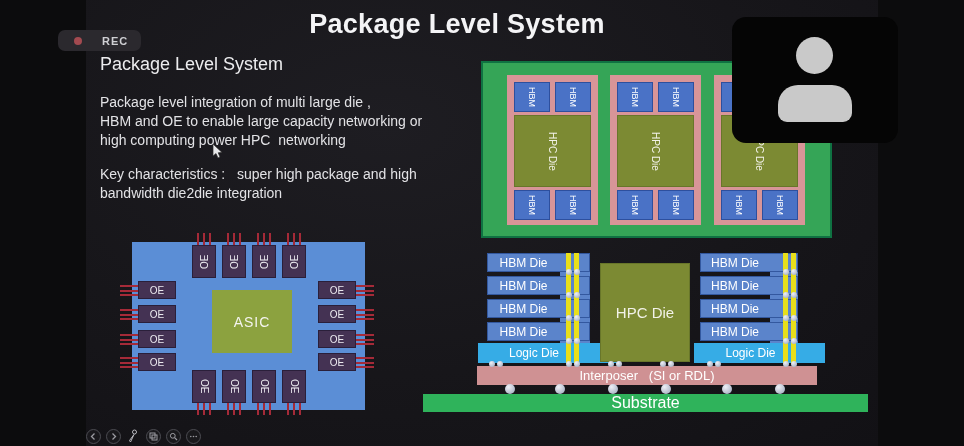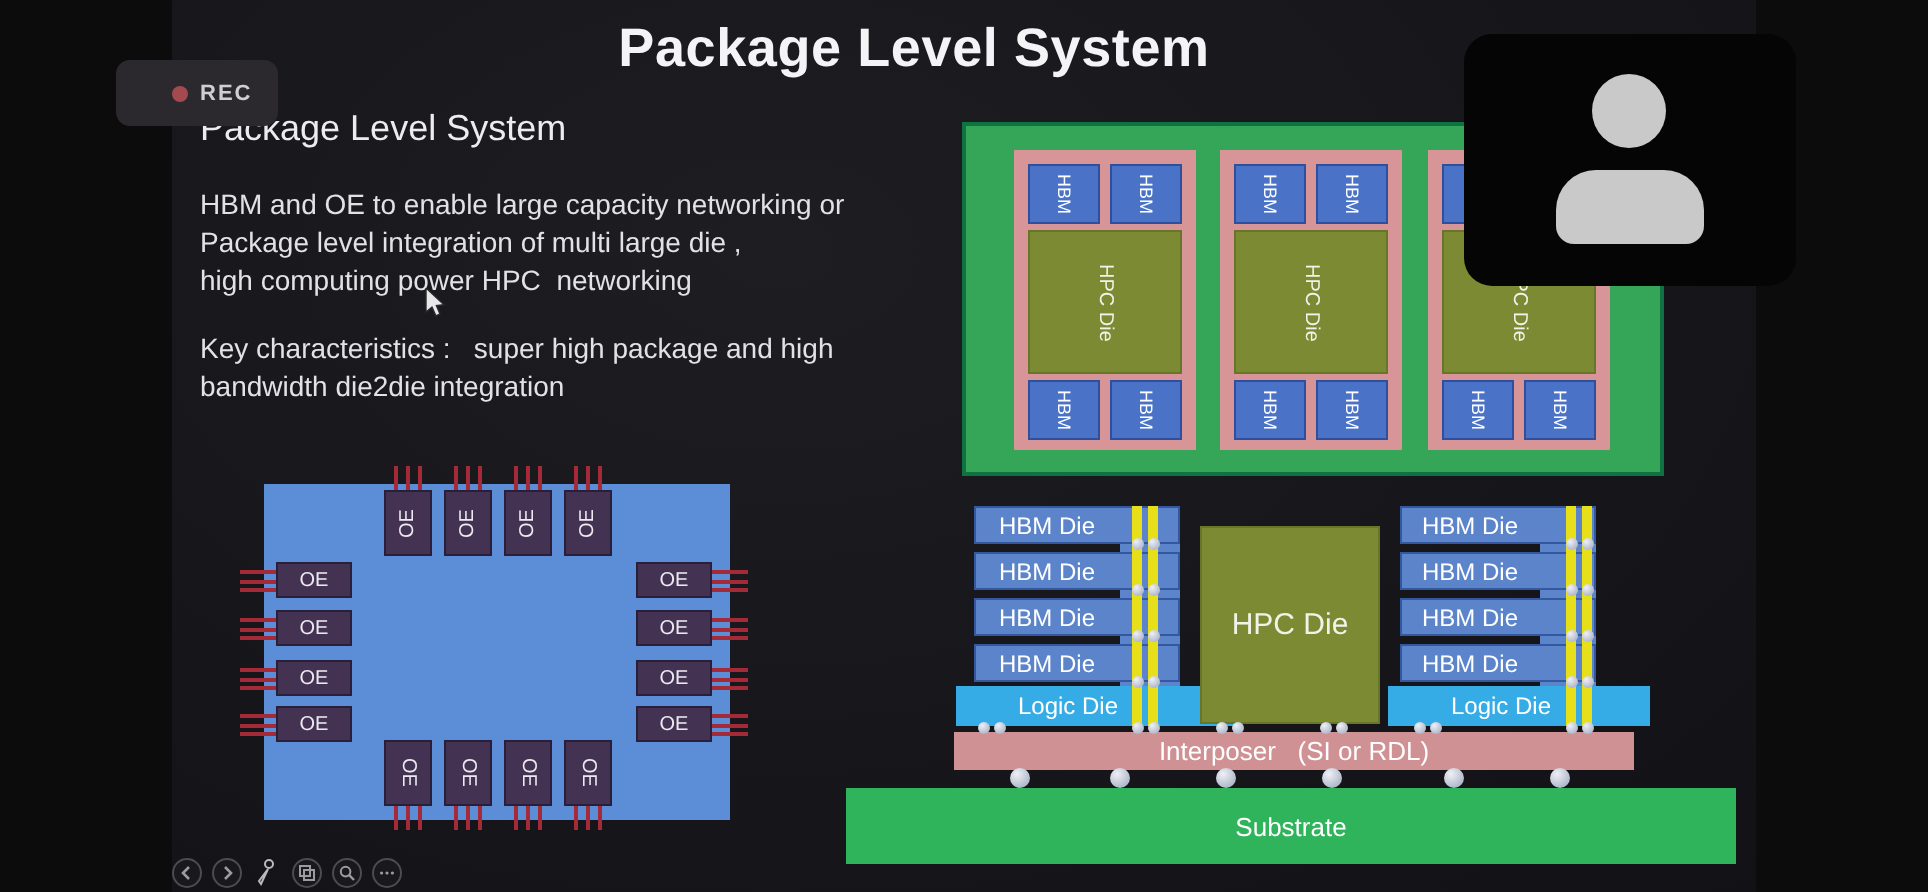--- a/index.html
+++ b/index.html
@@ -2,22 +2,22 @@
 <html><head>
 <meta charset="utf-8">
 <style>
   html,body{margin:0;padding:0}
   body{width:964px;height:446px;background:#0c0c0d;font-family:"Liberation Sans",sans-serif;position:relative;overflow:hidden}
   .screen{position:absolute;inset:0}
   .slide{position:absolute;left:86px;top:0;width:792px;height:446px;
     background:radial-gradient(ellipse at 38% 28%, #1e1d22 0%, #17161a 55%, #121115 100%)}
   .slide-title{position:absolute;top:9px;left:60px;right:110px;text-align:center;
     font-size:27px;font-weight:bold;color:#f4f4f6;letter-spacing:.3px;white-space:pre}
-  .rec{position:absolute;left:58px;top:30px;height:33px;background:#2b292e;border-radius:7px;
-    display:flex;align-items:center;gap:6px;padding:0 13px 0 28px;z-index:50}
+  .rec{position:absolute;left:58px;top:30px;height:21px;background:#2b292e;border-radius:7px;
+    display:flex;align-items:center;gap:20px;padding:0 13px 0 16px;z-index:50}
   .rec-dot{width:8px;height:8px;border-radius:50%;background:#a34a50}
   .rec-label{font-size:11px;font-weight:bold;color:#cfcfd3;letter-spacing:1px}
   .heading{position:absolute;left:14px;top:54px;font-size:18px;color:#ececee;white-space:pre}
   .desc{position:absolute;left:14px;top:93px;font-size:14px;line-height:19px;color:#e2e2e5}
   .keych{position:absolute;left:14px;top:165px;font-size:14px;line-height:19px;color:#e2e2e5}
   .pre{white-space:pre}
   
   .pkg-board{position:absolute;left:395px;top:61px;width:351px;height:177px;background:#35a557;
     border:2px solid #0f7242;box-sizing:border-box;z-index:5}
   .module{position:absolute;width:91px;height:150px;background:#d89598;box-sizing:border-box;
@@ -41,22 +41,22 @@
   .stripe{position:absolute;top:253px;height:110px;width:5px;background:#e8df1b;z-index:8}
   .bar{position:absolute;height:19px;background:#5b84cb;border:1px solid #33589f;box-sizing:border-box;
     color:#fff;font-size:12px;display:flex;align-items:center;justify-content:center;z-index:7}
   .logic{position:absolute;top:343px;height:20px;background:#36ace6;color:#fff;font-size:12px;
     display:flex;align-items:center;justify-content:center;z-index:7}
   .hpcx{position:absolute;left:514px;top:263px;width:90px;height:99px;background:#7c8a33;
     border:1px solid #68762a;box-sizing:border-box;color:#f2f2e8;font-size:15px;
     display:flex;align-items:center;justify-content:center;z-index:7}
   .interposer{position:absolute;left:391px;top:366px;width:340px;height:19px;background:#cf9193;
     color:#fff;font-size:13px;display:flex;align-items:center;justify-content:center;z-index:5;white-space:pre}
-  .substrate{position:absolute;left:337px;top:394px;width:445px;height:38px;background:#2fb35b;
-    color:#fff;font-size:13px;display:flex;align-items:center;justify-content:center;z-index:5}
+  .substrate{position:absolute;left:337px;top:394px;width:445px;height:18px;background:#2fb35b;
+    color:#fff;font-size:16px;display:flex;align-items:center;justify-content:center;z-index:5}
   .bump{position:absolute;border-radius:50%;background:radial-gradient(circle at 35% 30%, #eef0f6, #9aa4ba);z-index:9}
   
   .webcam{position:absolute;left:732px;top:17px;width:166px;height:126px;background:#050505;border-radius:14px;z-index:60}
   .head{position:absolute;left:64px;top:20px;width:37px;height:37px;border-radius:50%;background:#c9c9c9}
   .torso{position:absolute;left:46px;top:68px;width:74px;height:37px;border-radius:20px 20px 9px 9px;background:#c9c9c9}
   
   .toolbar{position:absolute;left:86px;top:429px;display:flex;gap:5px;align-items:center;z-index:50}
   .tbtn{width:15px;height:15px;border-radius:50%;border:1px solid #4c4c52;display:flex;align-items:center;
     justify-content:center;color:#9b9ba1;background:rgba(28,28,32,.6);box-sizing:border-box}
   .tbtn.nocircle{border:none;background:none;color:#b9b9bf}
@@ -68,32 +68,33 @@
 </head>
 <body>
 
 <div class="screen">
 
   <div class="slide">
     <div class="slide-title">Package Level System</div>
     <div class="heading">Package Level System</div>
 
     <div class="desc">
+      <div class="pre">Package level integration of multi large die ,</div>
       <div class="pre">HBM and OE to enable large capacity networking or</div>
-      <div class="pre">Package level integration of multi large die ,</div>
       <div class="pre">high computing power HPC  networking</div>
     </div>
     <div class="keych">
       <div class="pre">Key characteristics :   super high package and high</div>
       <div class="pre">bandwidth die2die integration</div>
     </div>
 
     <div class="pkg-board" id="pkg-board"></div>
 
     <div class="asic-board"></div>
+    <div class="asic">ASIC</div>
 
     <div class="tsvcol" style="left:474px;width:30px"></div>
     <div class="tsvcol" style="left:684px;width:28px"></div>
     <div class="stripe" style="left:480px"></div>
     <div class="stripe" style="left:488px"></div>
     <div class="stripe" style="left:697px"></div>
     <div class="stripe" style="left:705px"></div>
     <div class="logic" style="left:392px;width:112px;padding-right:30px">Logic Die</div>
     <div class="logic" style="left:608px;width:113px;padding-right:18px">Logic Die</div>
     <div class="hpcx">HPC Die</div>

